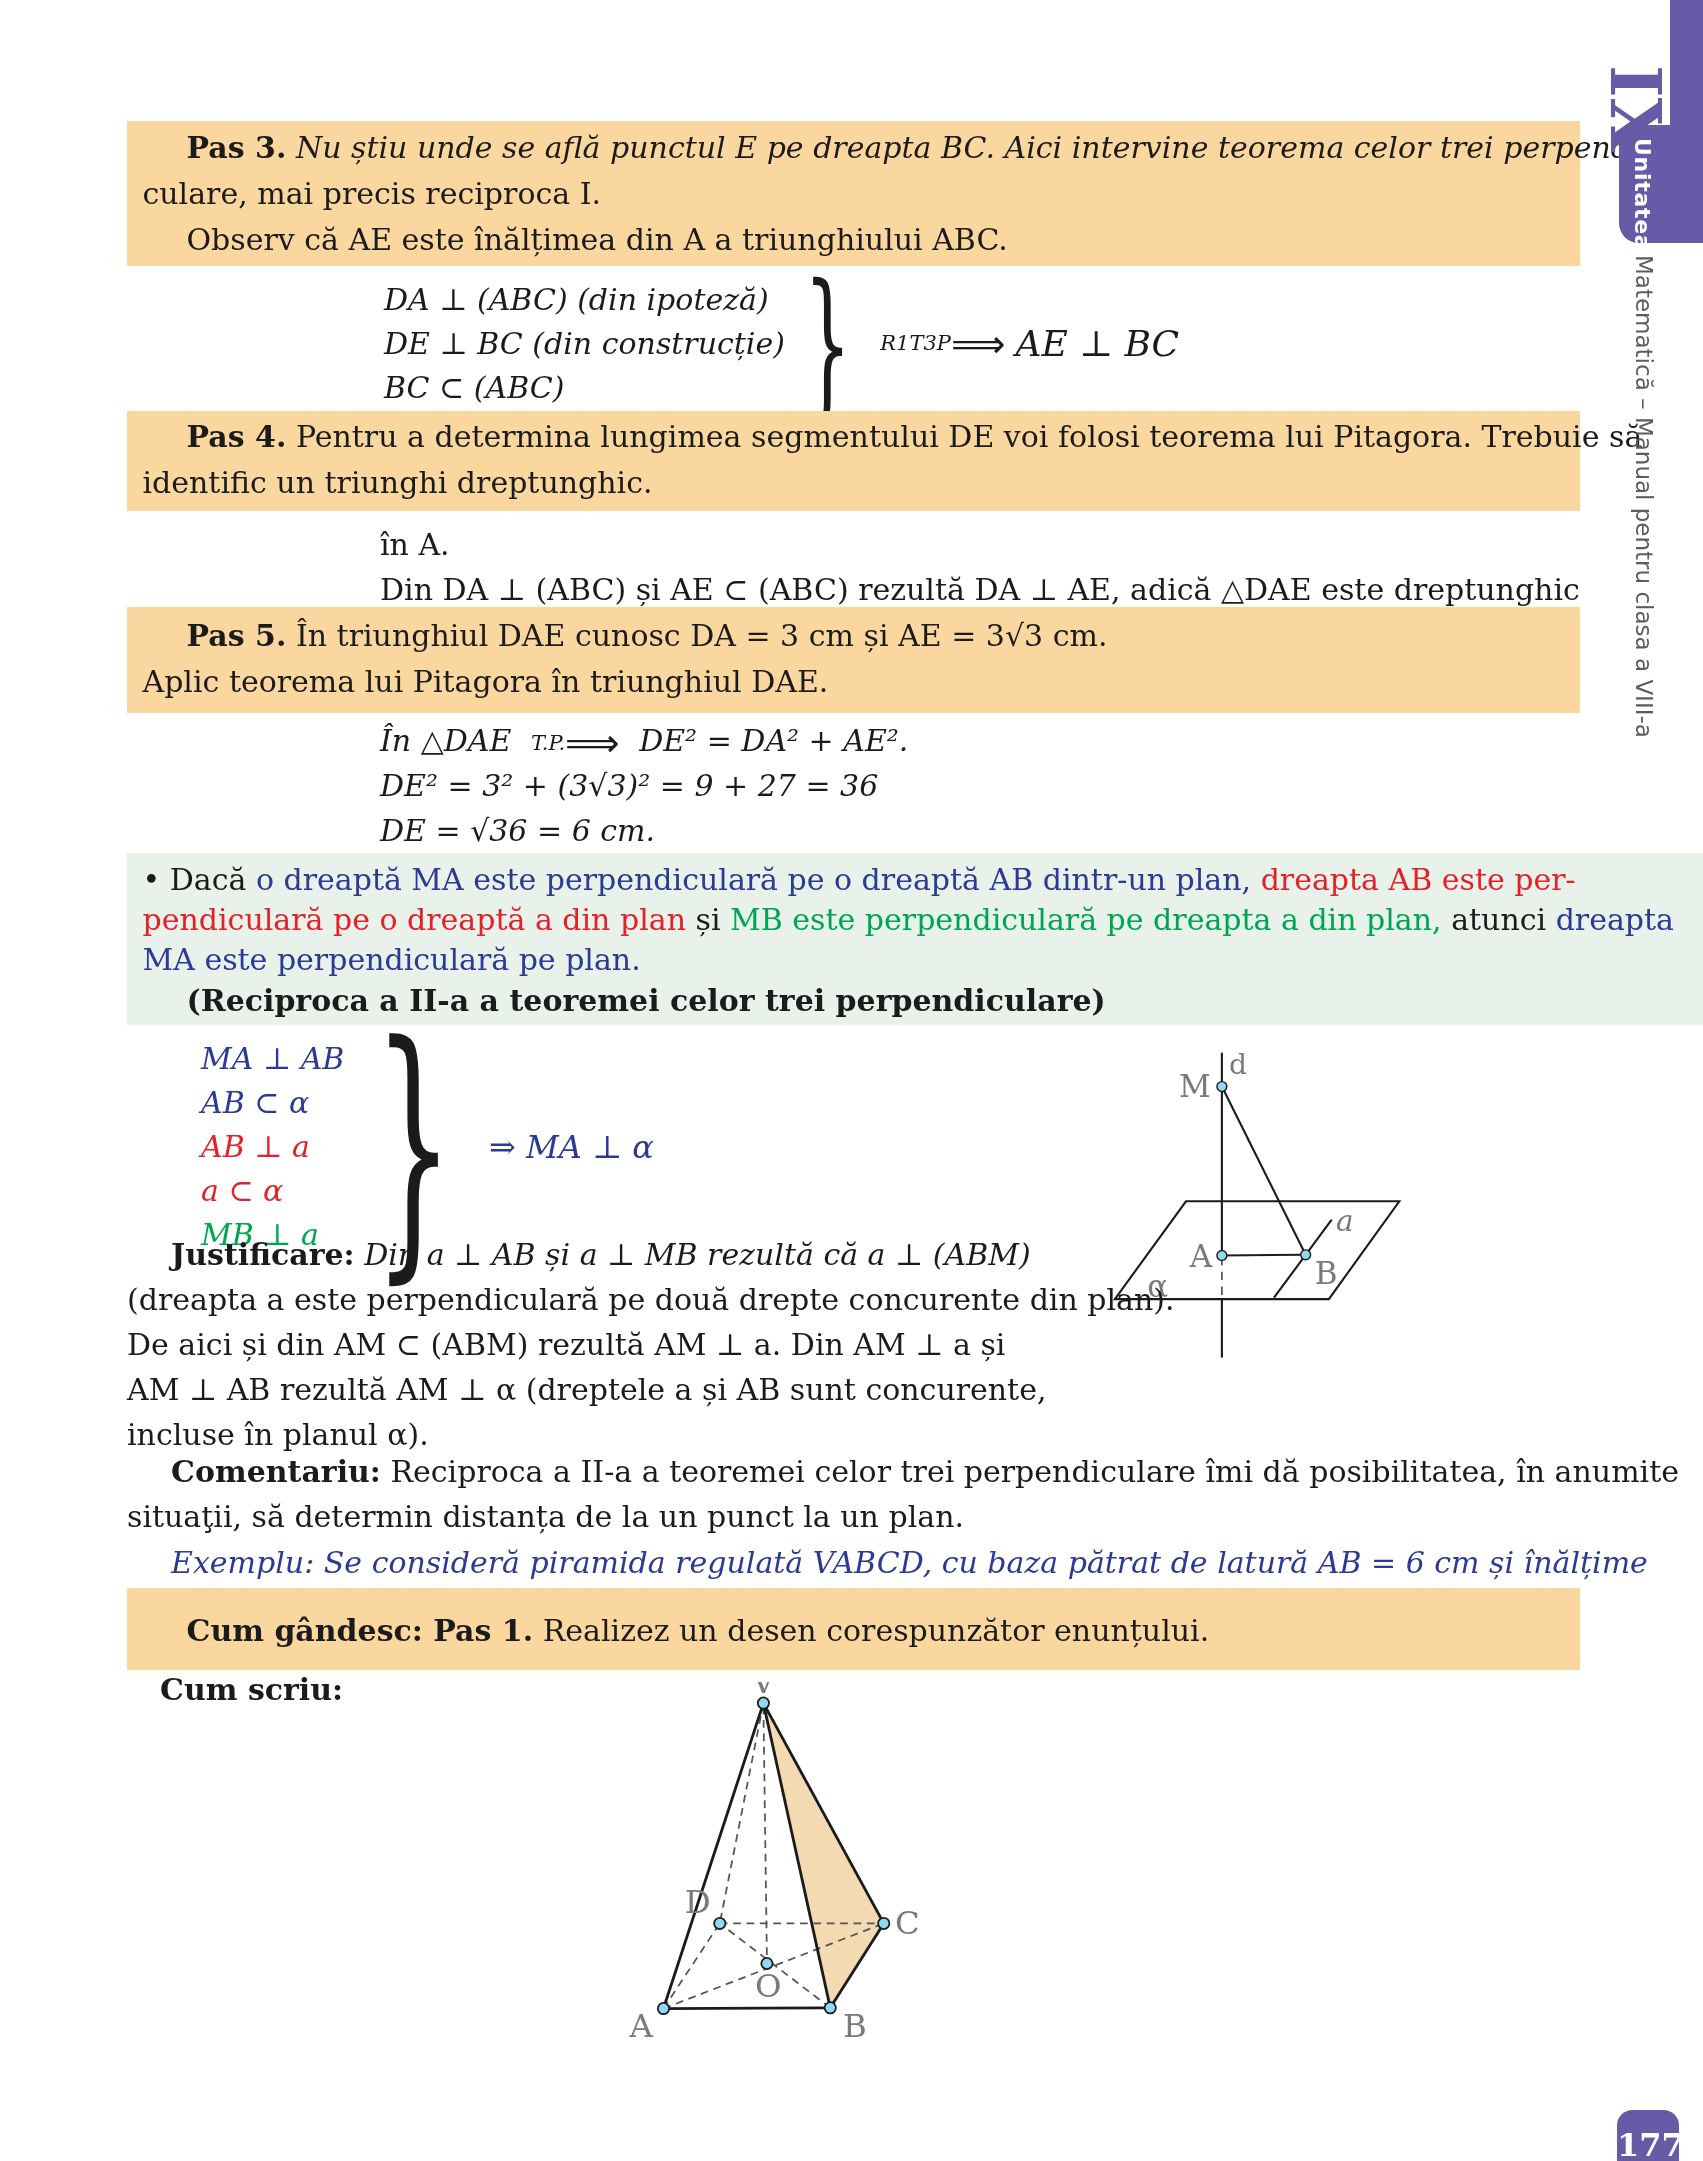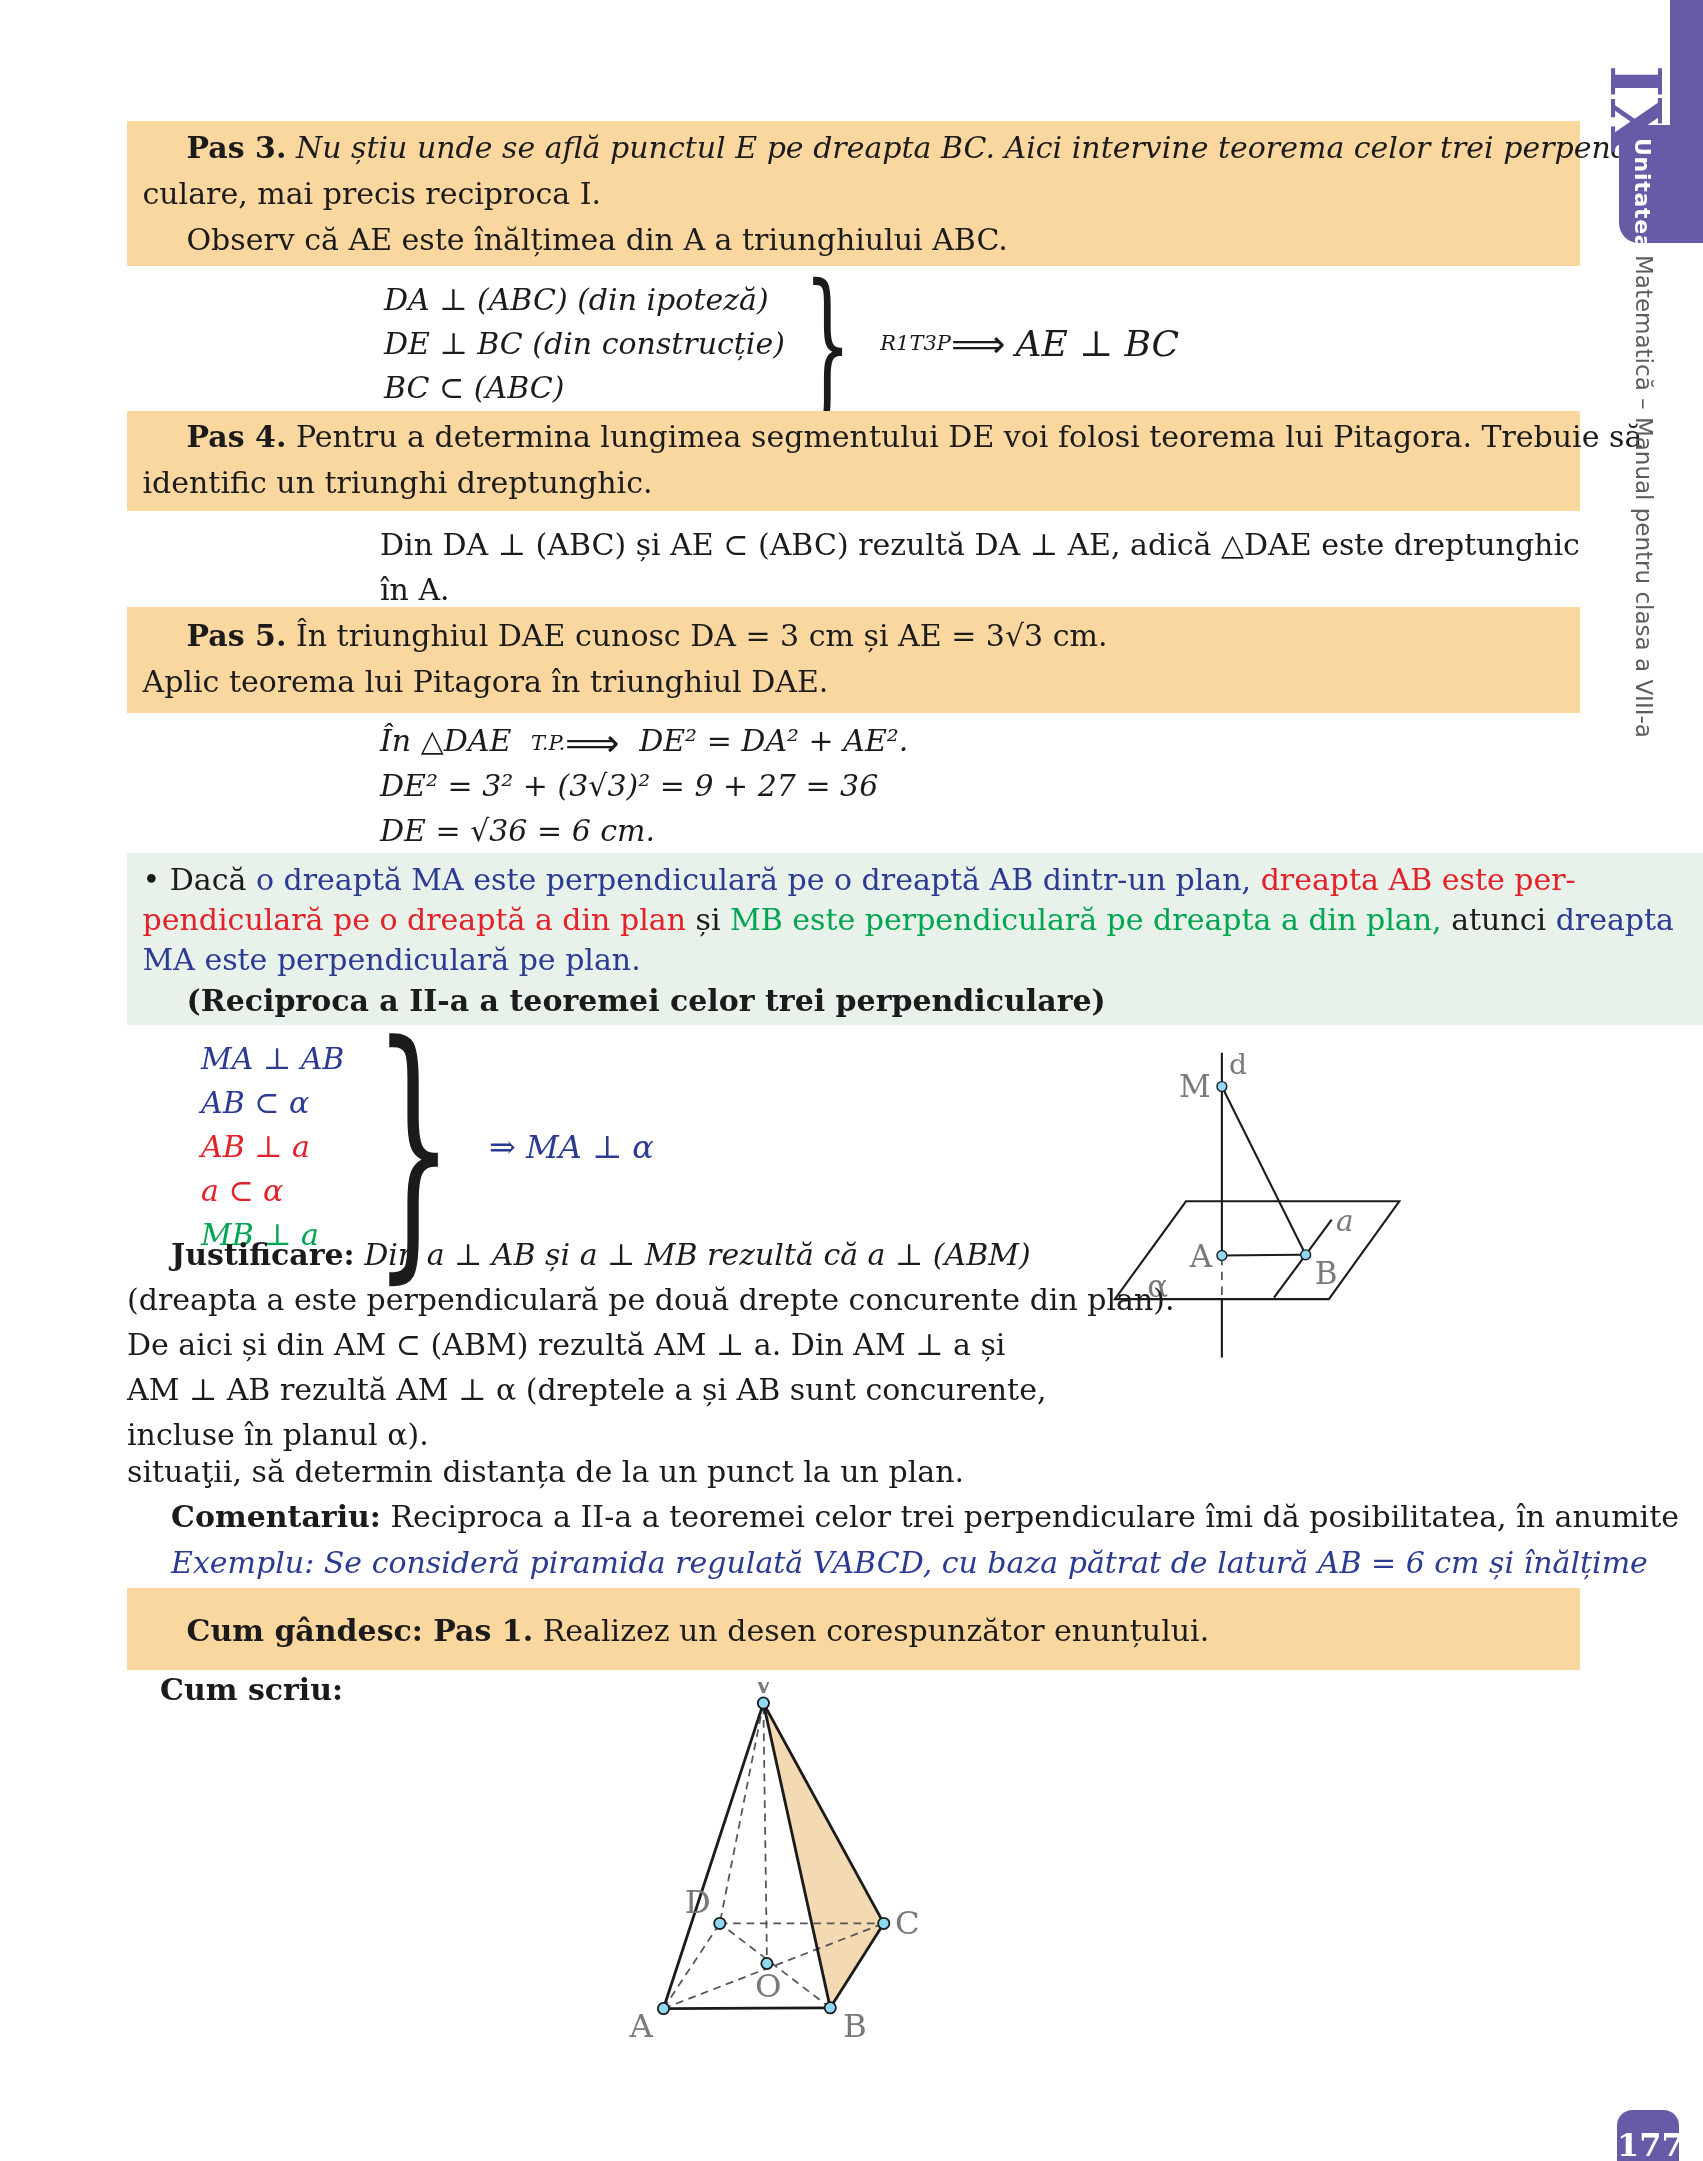--- a/index.html
+++ b/index.html
@@ -71,22 +71,22 @@
     </div>
     <div class="concl" style="font-size:36px;">AE ⊥ BC</div>
   </div>
 
   <div class="band" style="top:411px;height:100px;padding-top:2.8px;">
     <div class="bl ind"><b>Pas 4.</b> <span>Pentru a determina lungimea segmentului DE voi folosi teorema lui Pitagora. Trebuie să</span></div>
     <div class="bl">identific un triunghi dreptunghic.</div>
   </div>
 
   <div class="para" style="left:380px;top:522px;">
+    <div>în A.</div>
     <div>Din DA ⊥ (ABC) și AE ⊂ (ABC) rezultă DA ⊥ AE, adică △DAE este dreptunghic</div>
-    <div>în A.</div>
   </div>
 
   <div class="band" style="top:607px;height:106px;padding-top:5.6px;">
     <div class="bl ind"><b>Pas 5.</b> <span>În triunghiul DAE cunosc DA = 3 cm și AE = 3√3 cm.</span></div>
     <div class="bl">Aplic teorema lui Pitagora în triunghiul DAE.</div>
   </div>
 
   <div class="para calc" style="left:380px;top:718px;">
     <div class="cl">
       <span>În △DAE</span>
@@ -142,22 +142,22 @@
     <div><b style="margin-left:44px;">Justificare:</b><span class="it"> Din a ⊥ AB și a ⊥ MB rezultă că a ⊥ (ABM)</span></div>
     <div>
         <div class="line">(dreapta a este perpendiculară pe două drepte concurente din plan).</div>
         <div class="line">De aici și din AM ⊂ (ABM) rezultă AM ⊥ a. Din AM ⊥ a și</div>
         <div class="line">AM ⊥ AB rezultă AM ⊥ α (dreptele a și AB sunt concurente,</div>
         <div class="line">incluse în planul α).</div>
       </div>
   </div>
 
   <div class="para" style="left:127px;top:1449px;">
+    <div><b style="margin-left:44px;">Comentariu:</b><span> Reciproca a II-a a teoremei celor trei perpendiculare îmi dă posibilitatea, în anumite</span></div>
     <div>situaţii, să determin distanța de la un punct la un plan.</div>
-    <div><b style="margin-left:44px;">Comentariu:</b><span> Reciproca a II-a a teoremei celor trei perpendiculare îmi dă posibilitatea, în anumite</span></div>
   </div>
 
   <div class="para navy it" style="left:127px;top:1540px;">
     <div class="ind">Exemplu: Se consideră piramida regulată VABCD, cu baza pătrat de latură AB = 6 cm și înălțime</div>
     <div>VO = 4 cm. Determină distanța de la punctul O la planul (VBC).</div>
   </div>
 
   <div class="band" style="top:1588px;height:82px;padding-top:20px;">
     <div class="bl ind"><b>Cum gândesc: Pas 1.</b><span> Realizez un desen corespunzător enunțului.</span></div>
   </div>

